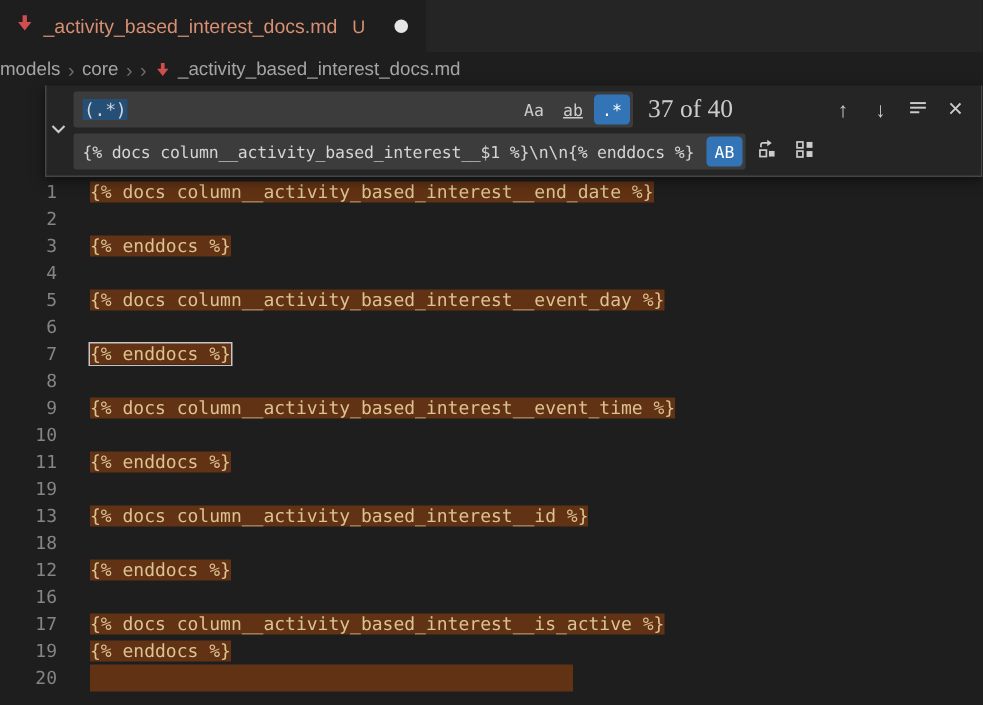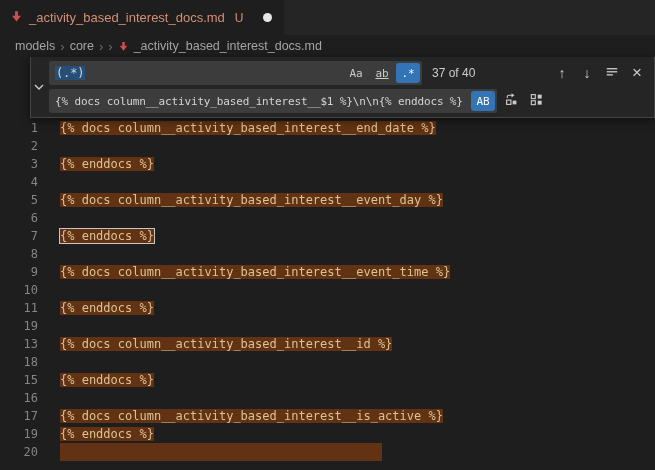--- a/index.html
+++ b/index.html
@@ -15,21 +15,21 @@
     background:#1e1e1e; display:flex; align-items:center; gap:6px;
     padding:0 12px 0 10px; border-right:1px solid #252526; cursor:pointer;
   }
   .tab-name { color:#d68f73; font-size:13px; }
   .git-badge { color:#d68f73; font-size:12px; margin-left:4px; }
   .dirty-dot { width:9px; height:9px; border-radius:50%; background:#e6e6e6; margin-left:13px; }
 
   
   .breadcrumbs {
     height:22px; display:flex; align-items:center; gap:5px;
-    padding-left:15px; font-size:12.5px; color:#a5a5a5; background:#1e1e1e;
+    font-size:12.5px; color:#a5a5a5; background:#1e1e1e;
   }
   .crumb { cursor:pointer; }
   .sep { color:#6f6f6f; font-size:13px; }
   .bc-icon { display:flex; align-items:center; }
 
   
   .find-widget {
     position:absolute; top:57px; left:30px; right:0; z-index:10;
     background:#252526; border:1px solid #454545; border-top:none;
     box-shadow:0 2px 8px rgba(0,0,0,.55); display:flex;
@@ -49,21 +49,21 @@
   }
   .find-input .input-text { font-size:12px; flex:none; margin-right:auto; }
   .sel { background:#264f78; padding:1px 1px; }
   .opt {
     min-width:20px; height:20px; display:flex; align-items:center; justify-content:center;
     color:#cccccc; font-size:11px; font-family:"DejaVu Sans Mono", monospace;
     border-radius:3px; margin-left:2px; cursor:pointer; padding:0 2px;
   }
   .opt.active { background:#3274b5; color:#ffffff; }
   .ww { text-decoration:underline; }
-  .results { color:#cccccc; font-size:12px; margin-left:10px; white-space:nowrap; }
+  .results { color:#cccccc; font-size:17px; margin-left:10px; white-space:nowrap;font-family:Liberation Serif, serif; }
   .spacer { flex:1; }
   .wbtn {
     width:22px; height:22px; display:flex; align-items:center; justify-content:center;
     color:#cccccc; font-size:14px; margin-left:3px; border-radius:4px; cursor:pointer;
   }
   .wbtn.close { font-size:17px; }
 
   
   .editor { position:absolute; top:57px; left:0; right:0; bottom:0; overflow:hidden; }
   .lines { padding-top:62px; }
@@ -219,21 +219,21 @@
   </div>
       <div class="line">
     <div class="ln">13</div>
     <div class="code"><span class="txt match">{% docs column__activity_based_interest__id %}</span></div>
   </div>
       <div class="line">
     <div class="ln">18</div>
     <div class="code"><span class="txt"></span></div>
   </div>
       <div class="line">
-    <div class="ln">15</div>
+    <div class="ln">12</div>
     <div class="code"><span class="txt match">{% enddocs %}</span></div>
   </div>
       <div class="line">
     <div class="ln">16</div>
     <div class="code"><span class="txt"></span></div>
   </div>
       <div class="line">
     <div class="ln">17</div>
     <div class="code"><span class="txt match">{% docs column__activity_based_interest__is_active %}</span></div>
   </div>

